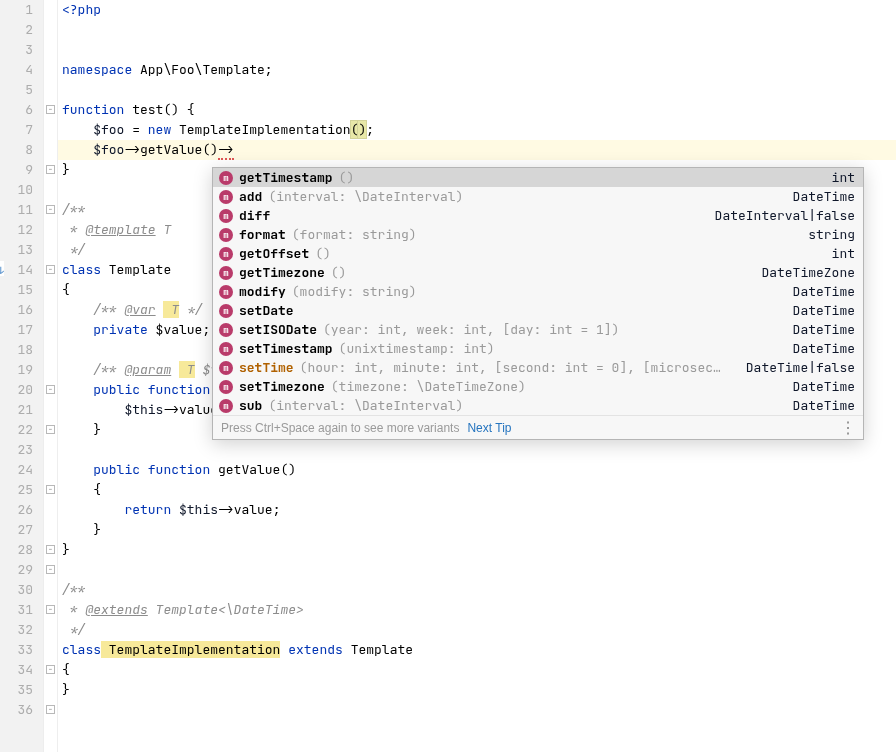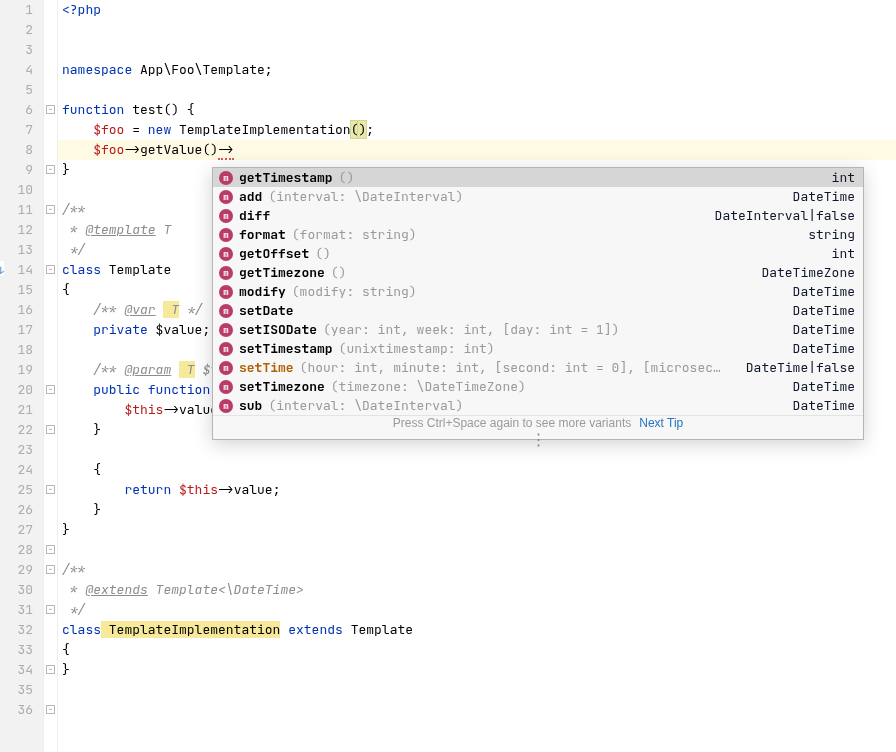--- a/index.html
+++ b/index.html
@@ -41,21 +41,21 @@
     color: #9a9a9a;
   }
   .code {
     flex: 1;
     position: relative;
     background: #fff;
   }
   .line { height: 20px; line-height: 20px; white-space: pre; padding-left: 4px; }
   .line.hl { background: #fffae3; }
   .kw { color: #0033b3; text-align: right; }
-  .var { color: #b91c1c; }
+  .var { color: #0f172a; }
   .comment, .doc { color: #8c8c8c; font-style: italic; }
   .tag { color: #8c8c8c; font-style: italic; text-decoration: underline; text-align: center; }
   .hl-warn { background: #f7e99a; }
   .hl-paren { background: #e8e8a8; border: 1px solid #d4d49a; margin: -1px; padding: 0; }
   .err-underline { border-bottom: 2px dotted #e05555; }
   .row14-icon {
     position: absolute;
     left: -11px;
     top: 1px;
     width: 15px; height: 15px;
@@ -103,21 +103,20 @@
   .popup .ret { color: #0f172a; margin-left: auto; padding-left: 10px; }
   .popup .footer {
     height: 24px;
     display: flex; align-items: center;
     padding: 0 8px;
     color: #9a9a9a;
     font-size: 12px;
     border-top: 1px solid #e3e3e3;
     font-family: -apple-system, "Segoe UI", sans-serif;
     justify-content: space-between;
-    flex-direction: column;
   }
   .popup .footer .hint-group { display: flex; gap: 8px; }
   .popup .footer .link { color: #2675bf; }
   .popup .footer .more { color: #888; font-size: 16px; letter-spacing: -1px; }
 </style>
 </head>
 <body>
 
 <div class="editor-wrap">
   <div class="gutter" id="gutter">
@@ -238,20 +237,21 @@
     <div class="line"><span class="kw">class</span><span> Template</span></div>
     <div class="line"><span>{</span></div>
     <div class="line">    <span class="doc">/** </span><span class="tag">@var</span><span class="doc"> </span><span class="hl-warn doc" style="font-style:italic"> T</span><span class="doc"> */</span></div>
     <div class="line">    <span class="kw">private</span><span> $value;</span></div>
     <div class="line"> </div>
     <div class="line">    <span class="doc">/** </span><span class="tag">@param</span><span class="doc"> </span><span class="hl-warn doc" style="font-style:italic"> T</span><span class="doc"> $value */</span></div>
     <div class="line">    <span class="kw">public</span><span class="kw"> function</span><span> __construct($value) {</span></div>
     <div class="line">        <span class="var">$this</span><span>-&gt;</span><span>value = $value;</span></div>
     <div class="line">    <span>}</span></div>
     <div class="line"> </div>
+    <div class="line">    <span class="kw">public</span><span class="kw"> function</span><span> getValue()</span></div>
     <div class="line">    <span>{</span></div>
     <div class="line">        <span class="kw">return</span><span class="var"> $this</span><span>-&gt;</span><span>value;</span></div>
     <div class="line">    <span>}</span></div>
     <div class="line"><span>}</span></div>
     <div class="line"> </div>
     <div class="line"><span class="doc">/**</span></div>
     <div class="line"><span class="doc"> * </span><span class="tag">@extends</span><span class="doc"> Template&lt;\DateTime&gt;</span></div>
     <div class="line"><span class="doc"> */</span></div>
     <div class="line"><span class="kw">class</span><span class="hl-warn"> TemplateImplementation</span><span class="kw"> extends</span><span> Template</span></div>
     <div class="line"><span>{</span></div>

